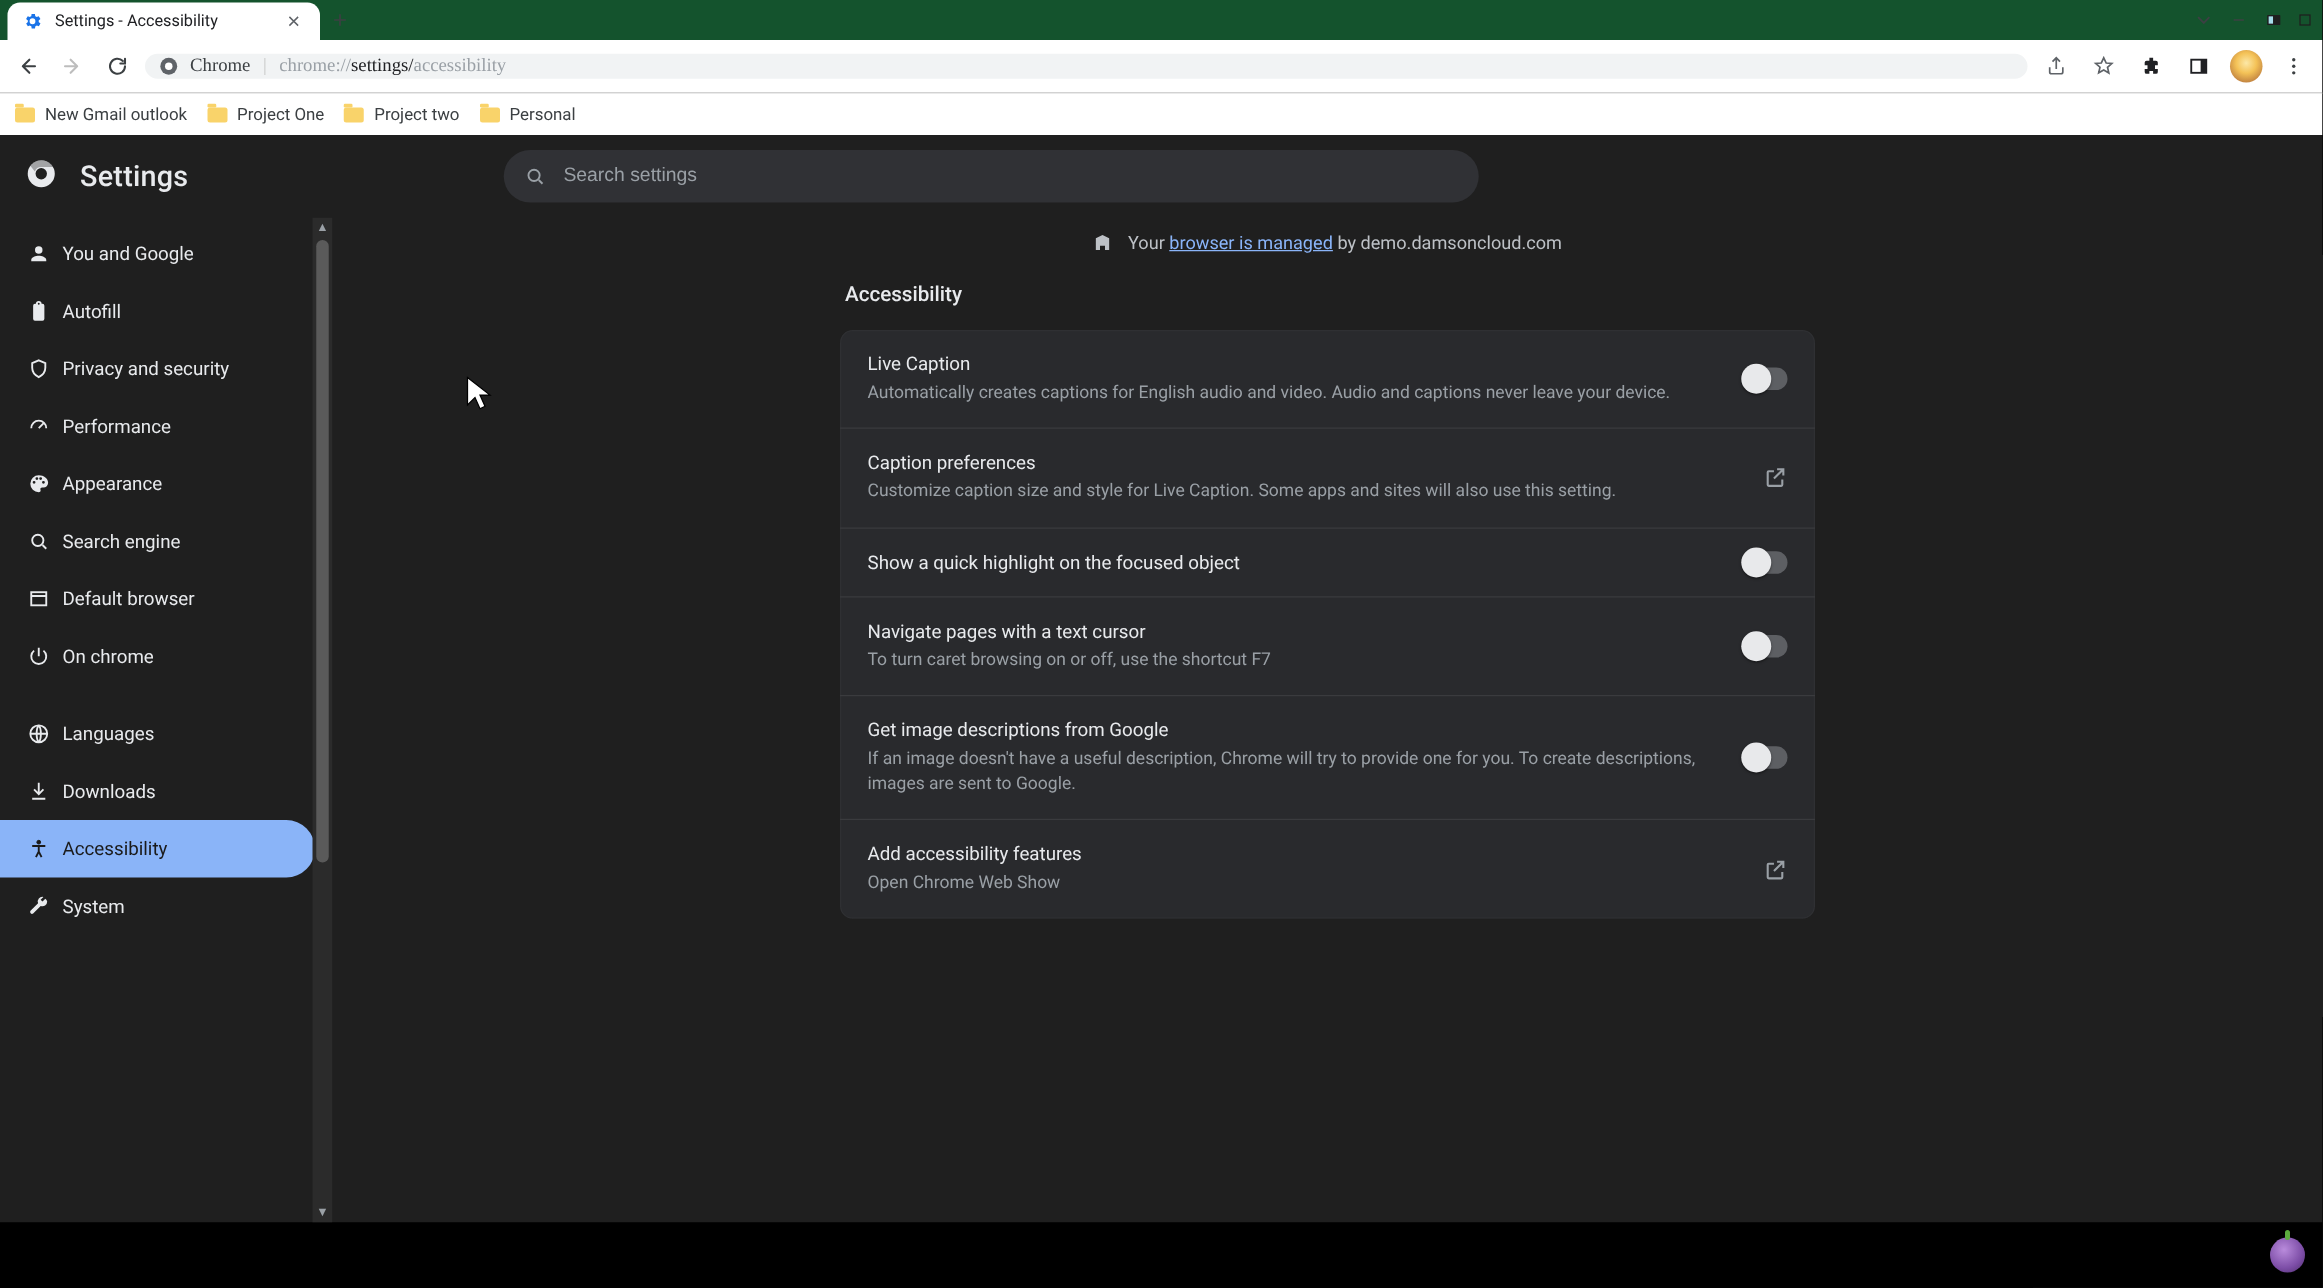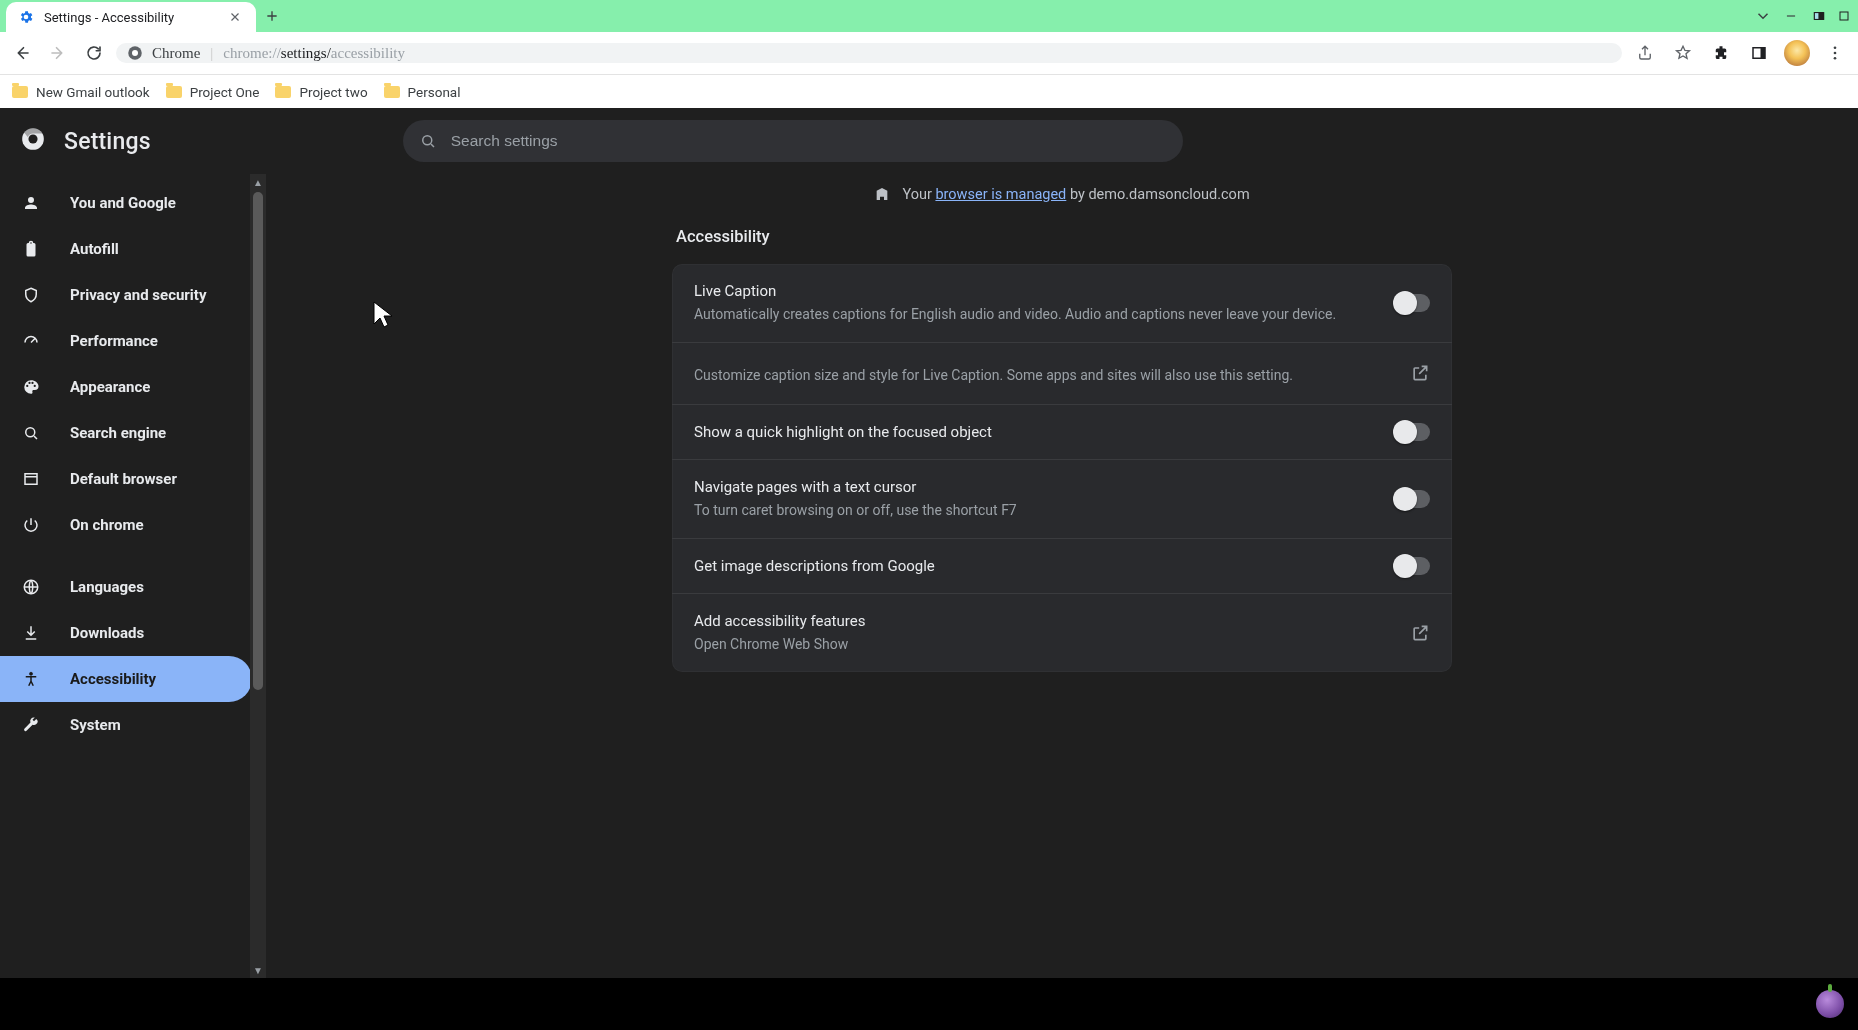--- a/index.html
+++ b/index.html
@@ -1,21 +1,21 @@
 <!DOCTYPE html>
 <html><head>
   <meta charset="utf-8">
   <style>
     * { box-sizing: border-box; margin: 0; padding: 0; }
     html, body { width: 100%; height: 100%; font-family: "Segoe UI", Roboto, Arial, sans-serif; background: #000; overflow: hidden; }
 
     
     .title-bar {
       height: 32px;
-      background: #86efac;
+      background: #14532d;
       display: flex;
       align-items: stretch;
     }
     .title-bar .tab {
       display: flex; align-items: center; gap: 10px;
       padding: 0 12px 0 12px;
       background: #fff;
       border-top-left-radius: 10px; border-top-right-radius: 10px;
       margin-top: 2px; margin-left: 6px;
       min-width: 250px;
@@ -99,23 +99,23 @@
     }
     .sidebar .scroll-track {
       position:absolute; right:0; top:0; bottom:0; width: 16px; background:#2b2b2b;
     }
     .sidebar .scroll-arrow { position:absolute; left:0; right:0; height:16px; display:flex; align-items:center; justify-content:center; color:#9aa0a6; font-size:10px; }
     .sidebar .scroll-arrow.up { top:0; }
     .sidebar .scroll-arrow.down { bottom:0; }
     .sidebar .scroll-thumb { position:absolute; left:3px; right:3px; top:18px; height: 62%; background:#5a5a5a; border-radius: 5px; }
     .sidebar ul { list-style:none; }
     .sidebar li {
-      display:flex; align-items:center; gap: 30px;
+      display:flex; align-items:center; gap: 10px;
       height: 46px; padding: 0 22px;
-      font-size: 15px; font-weight: 700; color: #e8eaed;
+      font-size: 15px; font-weight: 400; color: #e8eaed;
       border-top-right-radius: 24px; border-bottom-right-radius: 24px;
       margin-right: 14px;
     }
     .sidebar li.selected { background: #8ab4f8; color: #1a1a1a; }
     .sidebar li.selected svg { stroke:#1a1a1a; fill:#1a1a1a; }
     .sidebar .sep-row { height: 16px; }
 
     
     .content { flex:1; overflow:auto; padding: 0 0 24px 0; }
     .managed-banner {
@@ -425,20 +425,21 @@
               <div class="title">Live Caption</div>
               <div class="sub">Automatically creates captions for English audio and video. Audio and captions never leave your device.</div>
             </div>
             <div class="action">
                 <div class="toggle"></div>
               </div>
           </div>
 
           <div class="row">
             <div class="text">
+              <div class="title">Caption preferences</div>
               <div class="sub">Customize caption size and style for Live Caption. Some apps and sites will also use this setting.</div>
             </div>
             <div class="action">
               <svg class="launch-icon" viewBox="0 0 24 24">
                   <path stroke="#9aa0a6" stroke-width="2" fill="none" d="M14 4h6v6M20 4l-9 9M19 14v5a1 1 0 0 1-1 1H6a1 1 0 0 1-1-1V7a1 1 0 0 1 1-1h5"></path>
                 </svg>
             </div>
           </div>
 
           <div class="row">
@@ -456,20 +457,21 @@
               <div class="sub">To turn caret browsing on or off, use the shortcut F7</div>
             </div>
             <div class="action">
                 <div class="toggle"></div>
               </div>
           </div>
 
           <div class="row">
             <div class="text">
               <div class="title">Get image descriptions from Google</div>
+              <div class="sub">If an image doesn't have a useful description, Chrome will try to provide one for you. To create descriptions, images are sent to Google.</div>
             </div>
             <div class="action">
                 <div class="toggle"></div>
               </div>
           </div>
 
           <div class="row">
             <div class="text">
               <div class="title">Add accessibility features</div>
               <div class="sub">Open Chrome Web Show</div>

